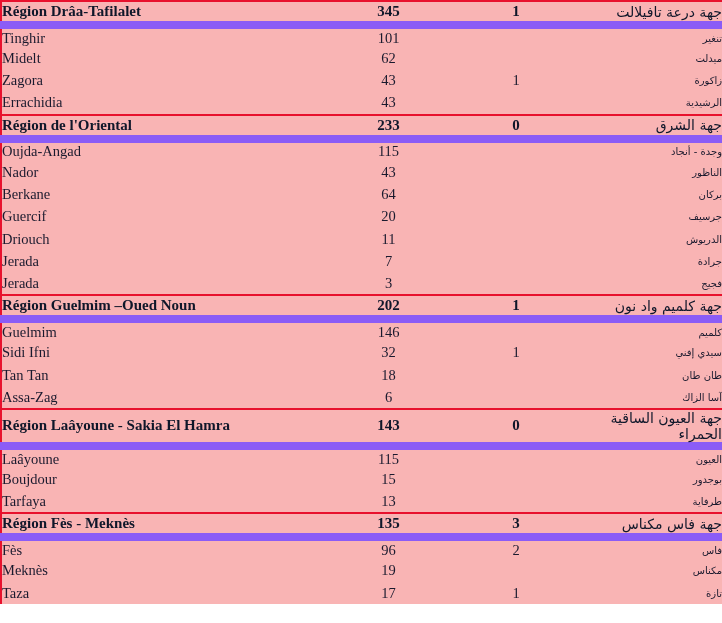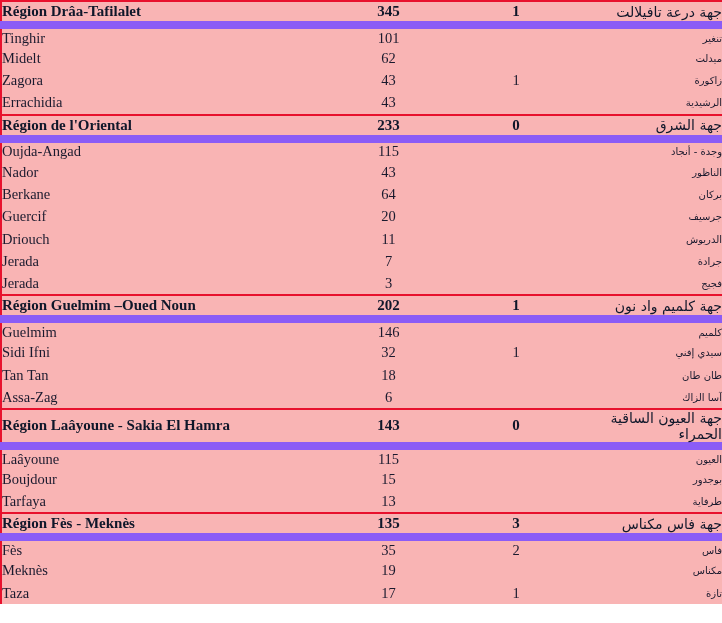--- a/index.html
+++ b/index.html
@@ -231,21 +231,21 @@
           <td class="cell cell-ar">طرفاية</td>
         </tr>
         <tr class="row region-row">
           <td class="cell cell-fr">Région Fès - Meknès</td>
           <td class="cell cell-num">135</td>
           <td class="cell cell-num">3</td>
           <td class="cell cell-ar">جهة فاس مكناس</td>
         </tr>
         <tr class="row">
           <td class="cell cell-fr">Fès</td>
-          <td class="cell cell-num">35</td>
+          <td class="cell cell-num">96</td>
           <td class="cell cell-num">2</td>
           <td class="cell cell-ar">فاس</td>
         </tr>
         <tr class="row">
           <td class="cell cell-fr">Meknès</td>
           <td class="cell cell-num">19</td>
           <td class="cell cell-num"></td>
           <td class="cell cell-ar">مكناس</td>
         </tr>
         <tr class="row">

